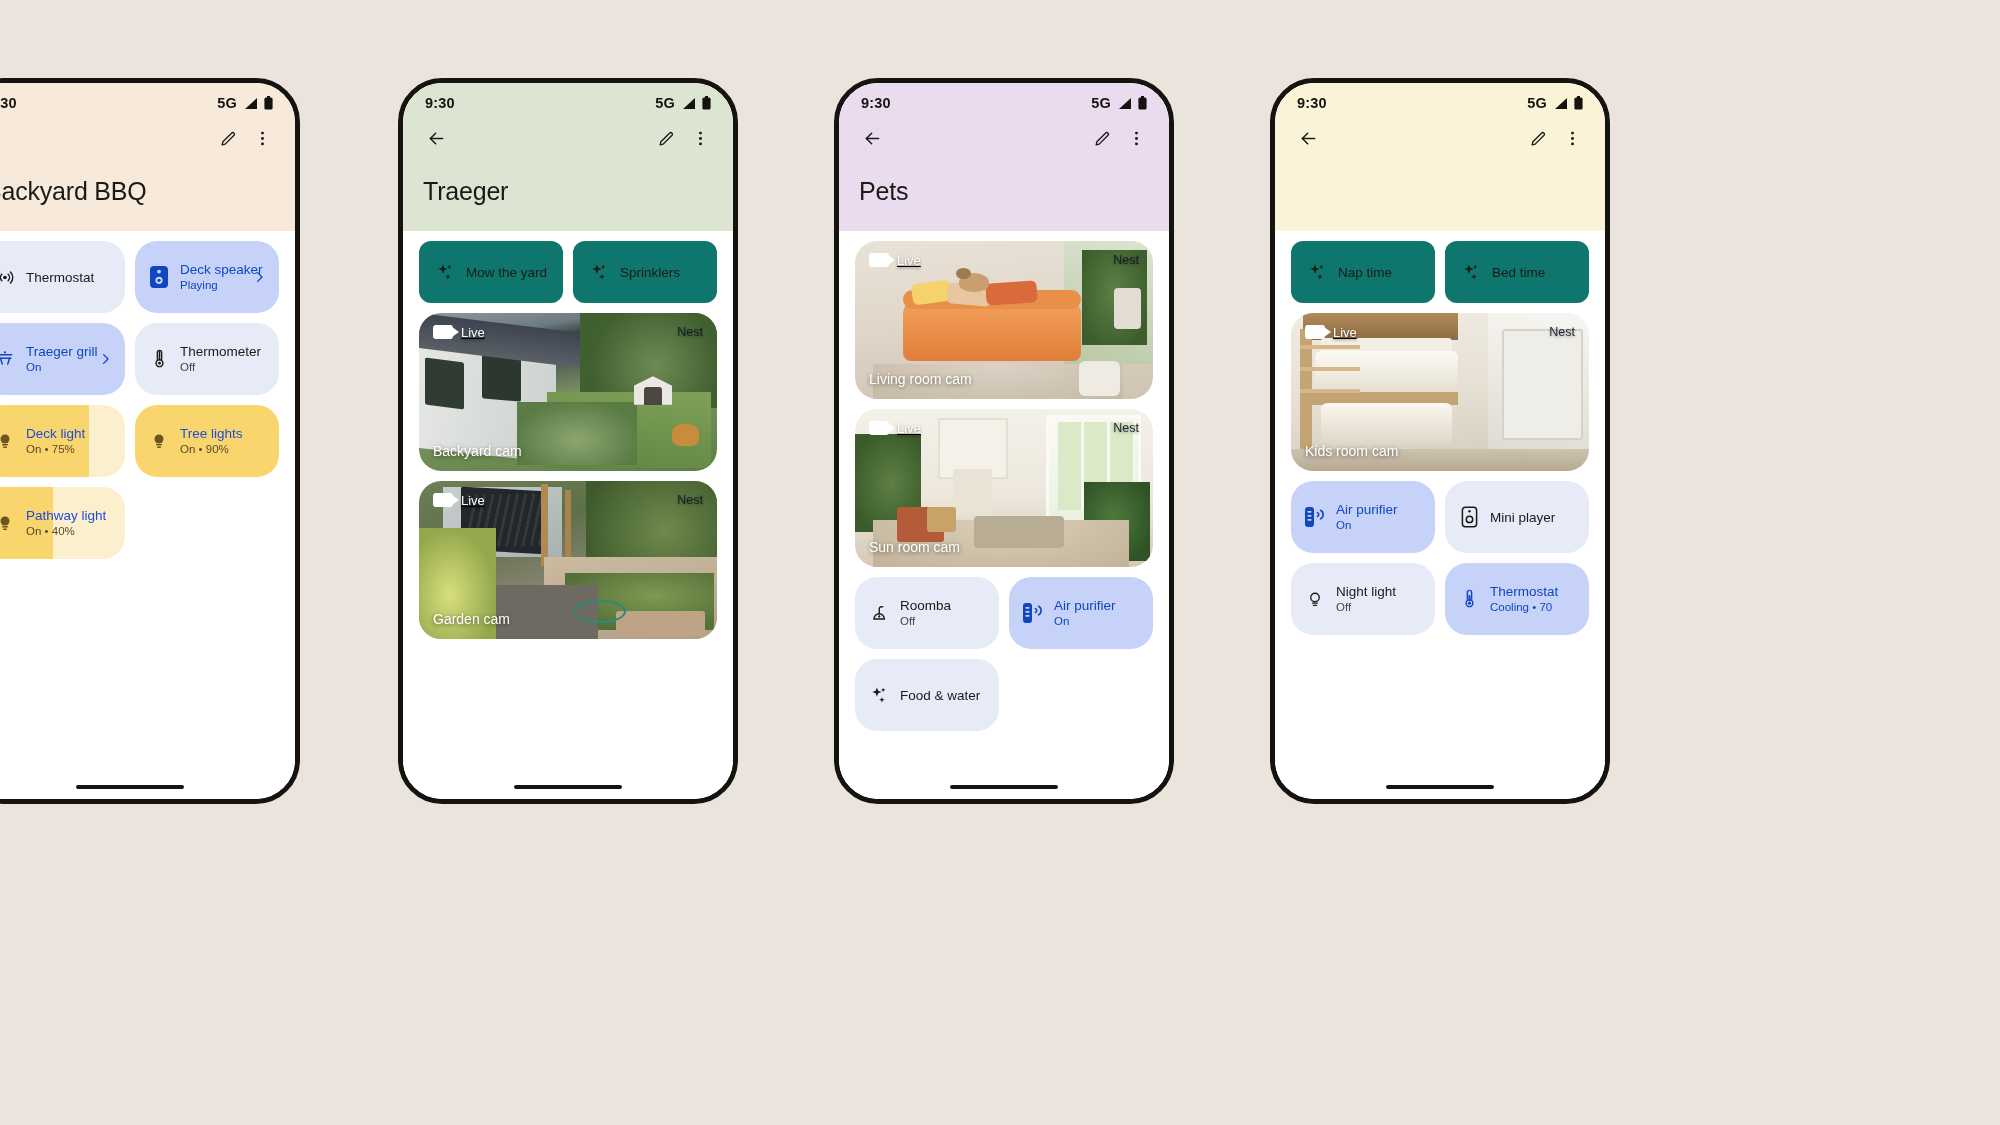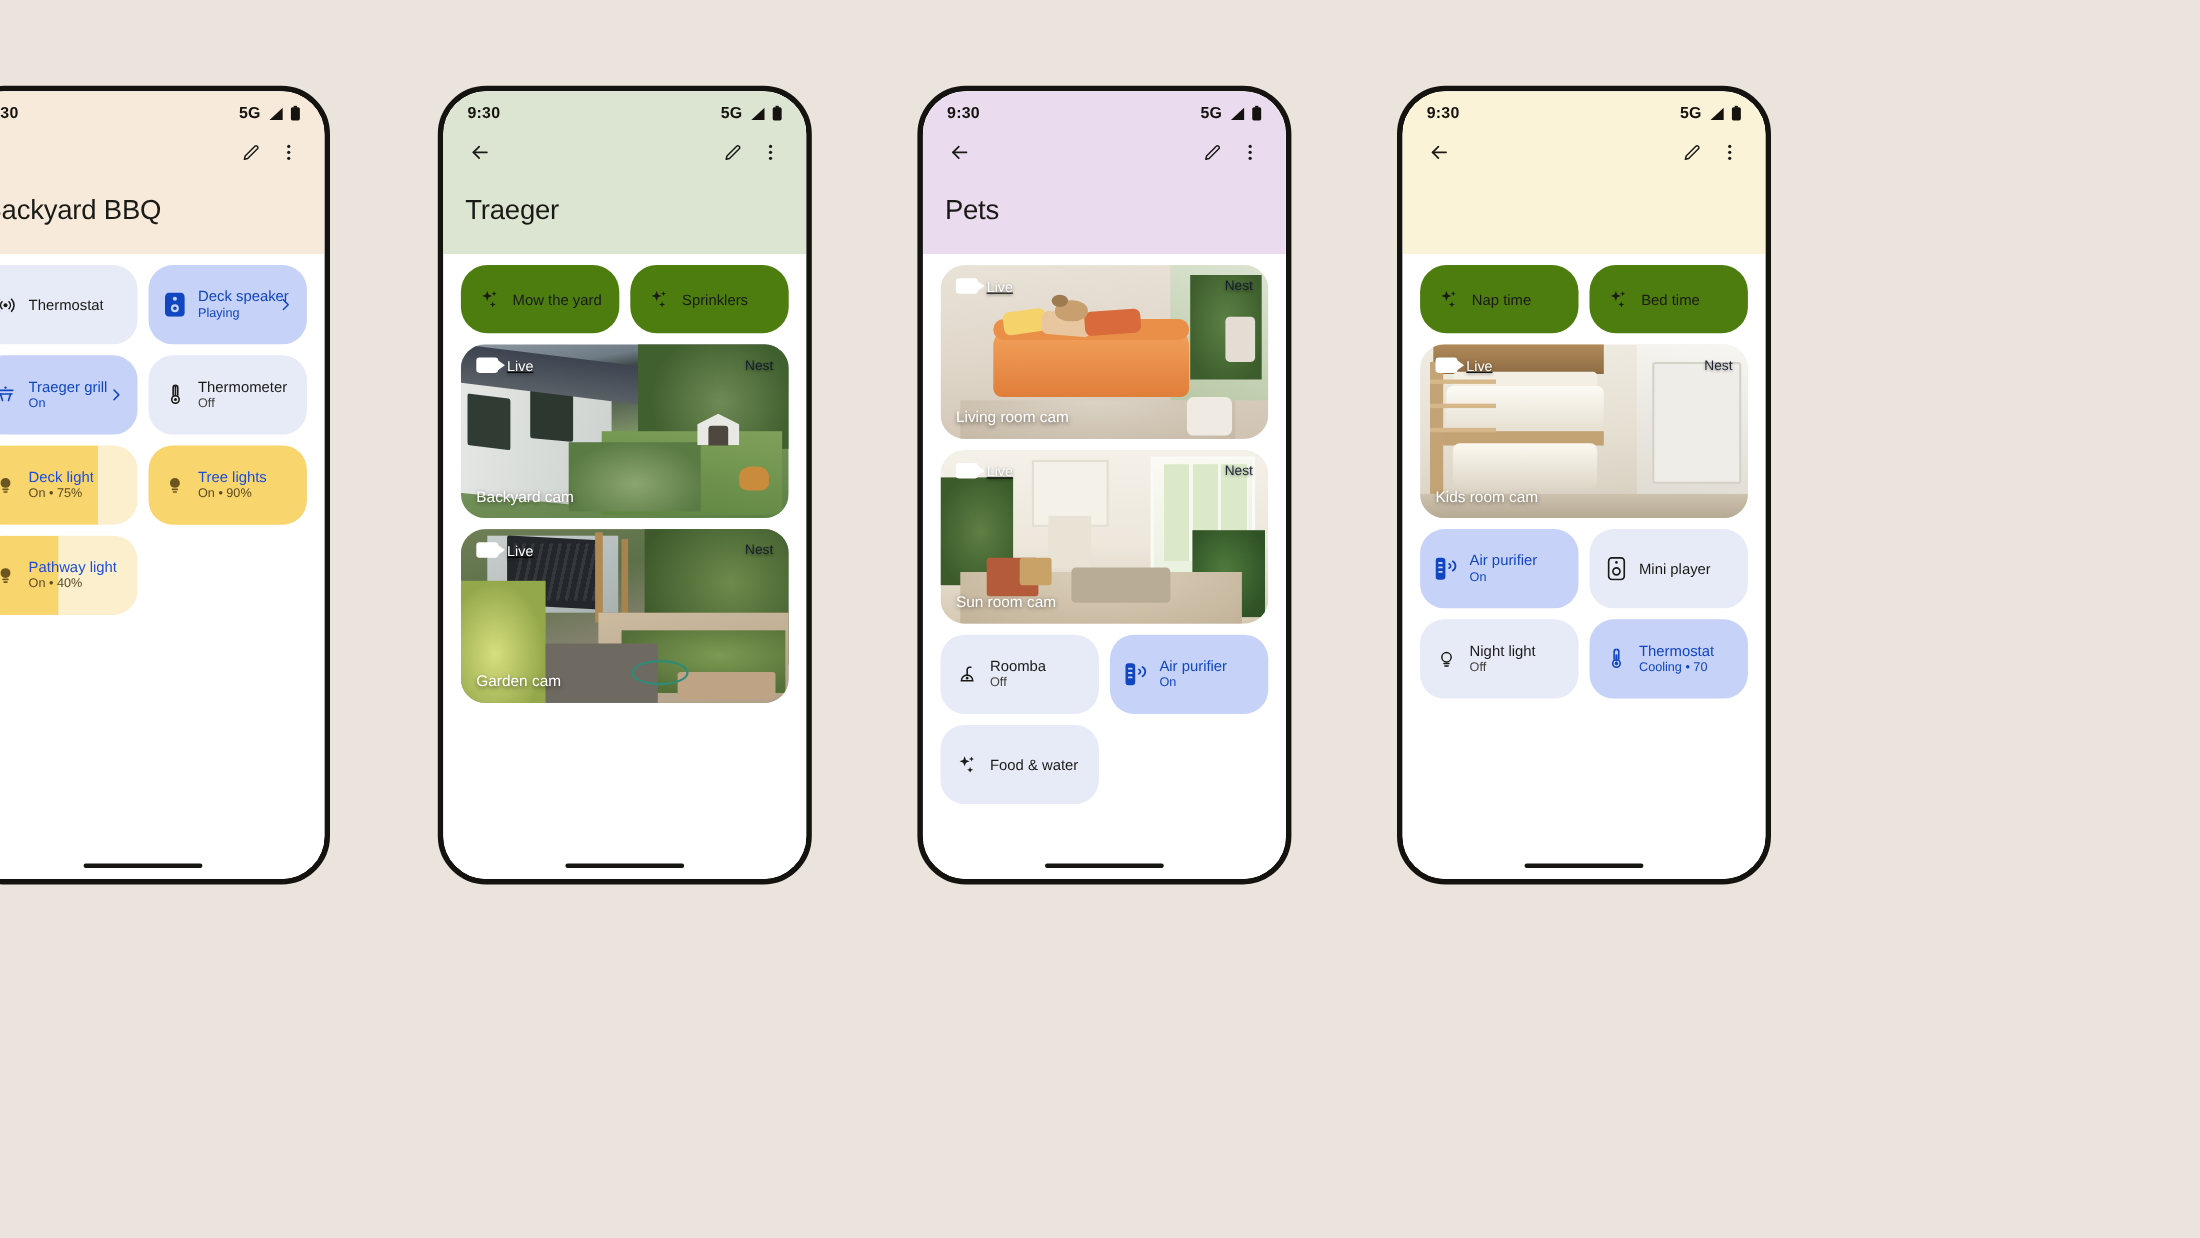--- a/index.html
+++ b/index.html
@@ -113,22 +113,22 @@
   .v-light .sub{color:#5A4A22;}
   .v-light .fill{
     position:absolute;left:0;top:0;bottom:0;
     background:#F9D56E;
     z-index:1;
   }
   .v-light.full{background:#F9D56E;}
 
   
   .chip{
-    background:#4d7c0f;
-    border-radius:24px;
+    background:#0f766e;
+    border-radius:12px;
     height:62px;
     display:flex;align-items:center;gap:11px;
     padding:0 16px;
     box-sizing:border-box;
     cursor:pointer;
   }
   .chip .lbl{font-size:13.5px;color:#1A1A17;white-space:nowrap;}
 
   
   .cam{

